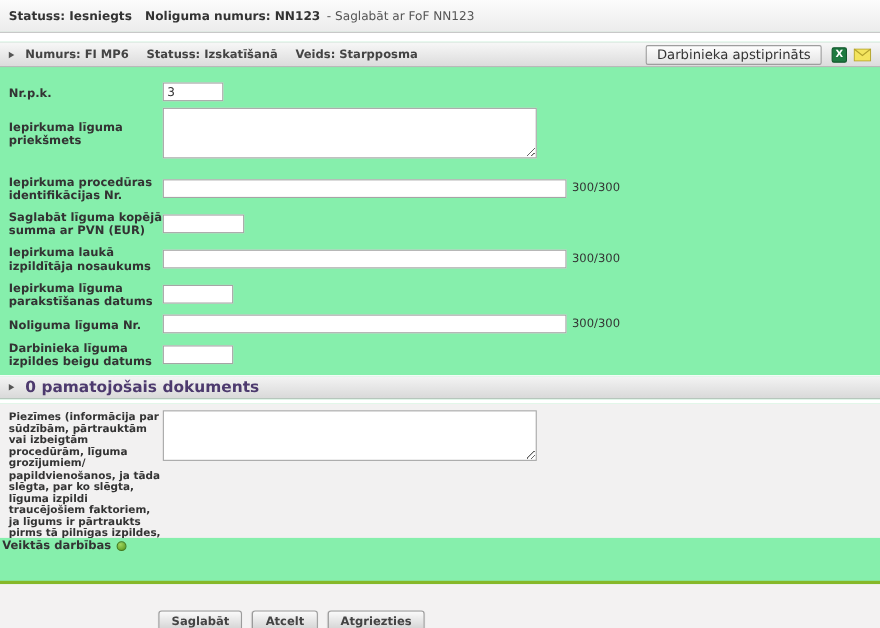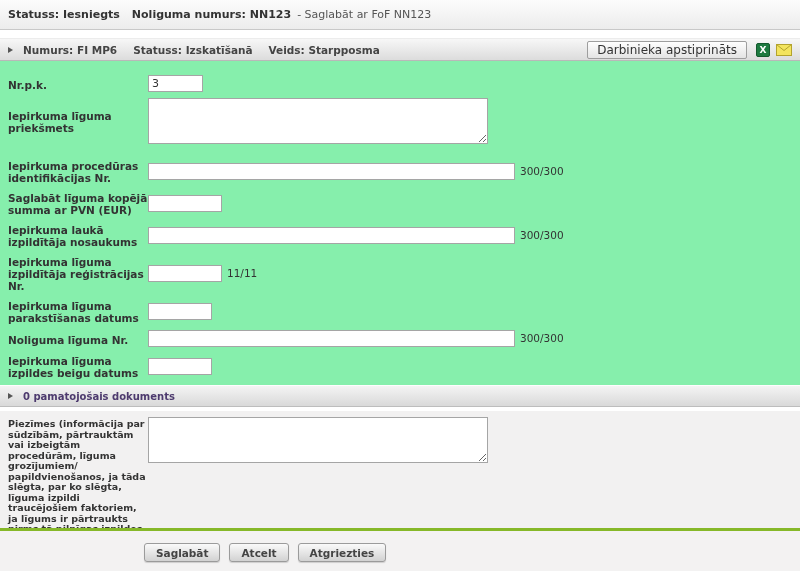--- a/index.html
+++ b/index.html
@@ -45,36 +45,36 @@
   .inp.date { width:64px; }
   .inp.tiny { width:55px; }
   textarea.box { width:340px; height:46px; border:1px solid #a5a5a5; background:#fff;
                  font-family:inherit; font-size:11px; color:#333; resize:both; }
   .counter { font-size:10.5px; color:#333; margin-left:5px; line-height:17px; white-space:nowrap; }
 
   
   .docbar { height:22px; background:linear-gradient(#f4f4f4,#d9d9d9); border-top:1px solid #fdfdfd;
             border-bottom:1px solid #bdbdbd; display:flex; align-items:center; padding:0 8px;
             margin-top:0; }
-  .docbar .lnk { font-size:10px; font-weight:bold; color:#4d3a6e; cursor:pointer; }
+  .docbar .lnk { font-size:14px; font-weight:bold; color:#4d3a6e; cursor:pointer; }
   .gap-white2 { height:4px; background:#fff; }
 
   
   .notes { background:#f2f1f1; padding:6px 8px 0 8px; height:122px; overflow:hidden; display:flex; }
   .notes .lbl { width:140px; min-width:140px; font-size:9.5px; line-height:10.5px; }
   .actions-row { padding-left:2px; height:14px; display:flex; align-items:center; }
   .actions-row .txt { font-size:10.5px; font-weight:bold; color:#333; margin-right:5px; }
   .green-dot { width:9px; height:9px; border-radius:50%；; border-radius:50%;
                background:radial-gradient(circle at 35% 30%, #9ed45e, #56961c); border:1px solid #41761a;
                cursor:pointer; }
 
   
   .bottom { position:absolute; left:0; top:528px; width:800px; height:43px; }
   .green-line { height:3px; background:#86b829; }
-  .btnbar { height:40px; background:#f3f2f2; padding:12px 0 0 144px; display:flex; }
+  .btnbar { height:40px; background:#f3f2f2; padding:24px 0 0 144px; display:flex; }
   .btn { font-family:inherit; font-size:10.5px; font-weight:bold; color:#444; height:19px; padding:0 11px;
          background:linear-gradient(#fafafa,#d2d2d2); border:1px solid #9b9b9b; border-radius:3px;
          margin-right:9px; cursor:pointer; box-shadow:0 1px 1px rgba(0,0,0,.15); }
 </style>
 </head>
 <body>
 
 <div class="page">
 
   <div class="topbar">
@@ -131,45 +131,38 @@
     </div>
 
     <div class="row">
       <div class="lbl">Iepirkuma laukā izpildītāja nosaukums</div>
       <div class="ctl">
         <input class="inp long" value="" style="">
         <span class="counter">300/300</span>
       </div>
     </div>
 
-    <div class="row">
-      <div class="lbl">Iepirkuma līguma izpildītāja reģistrācijas Nr.</div>
-      <div class="ctl">
-        <input class="inp small" value="" style="">
-        <span class="counter">11/11</span>
-      </div>
-    </div>
 
     <div class="row">
       <div class="lbl">Iepirkuma līguma parakstīšanas datums</div>
       <div class="ctl">
         <input class="inp date" value="" style="">
       </div>
     </div>
 
     <div class="row">
       <div class="lbl">Noliguma līguma Nr.</div>
       <div class="ctl">
         <input class="inp long" value="" style="">
         <span class="counter">300/300</span>
       </div>
     </div>
 
     <div class="row">
-      <div class="lbl">Iepirkuma līguma izpildes beigu datums</div>
+      <div class="lbl">Darbinieka līguma izpildes beigu datums</div>
       <div class="ctl">
         <input class="inp date" value="" style="">
       </div>
     </div>
 
   </div>
 
   <div class="docbar">
     <span class="arr"></span>
     <span class="lnk">0 pamatojošais dokuments</span>

